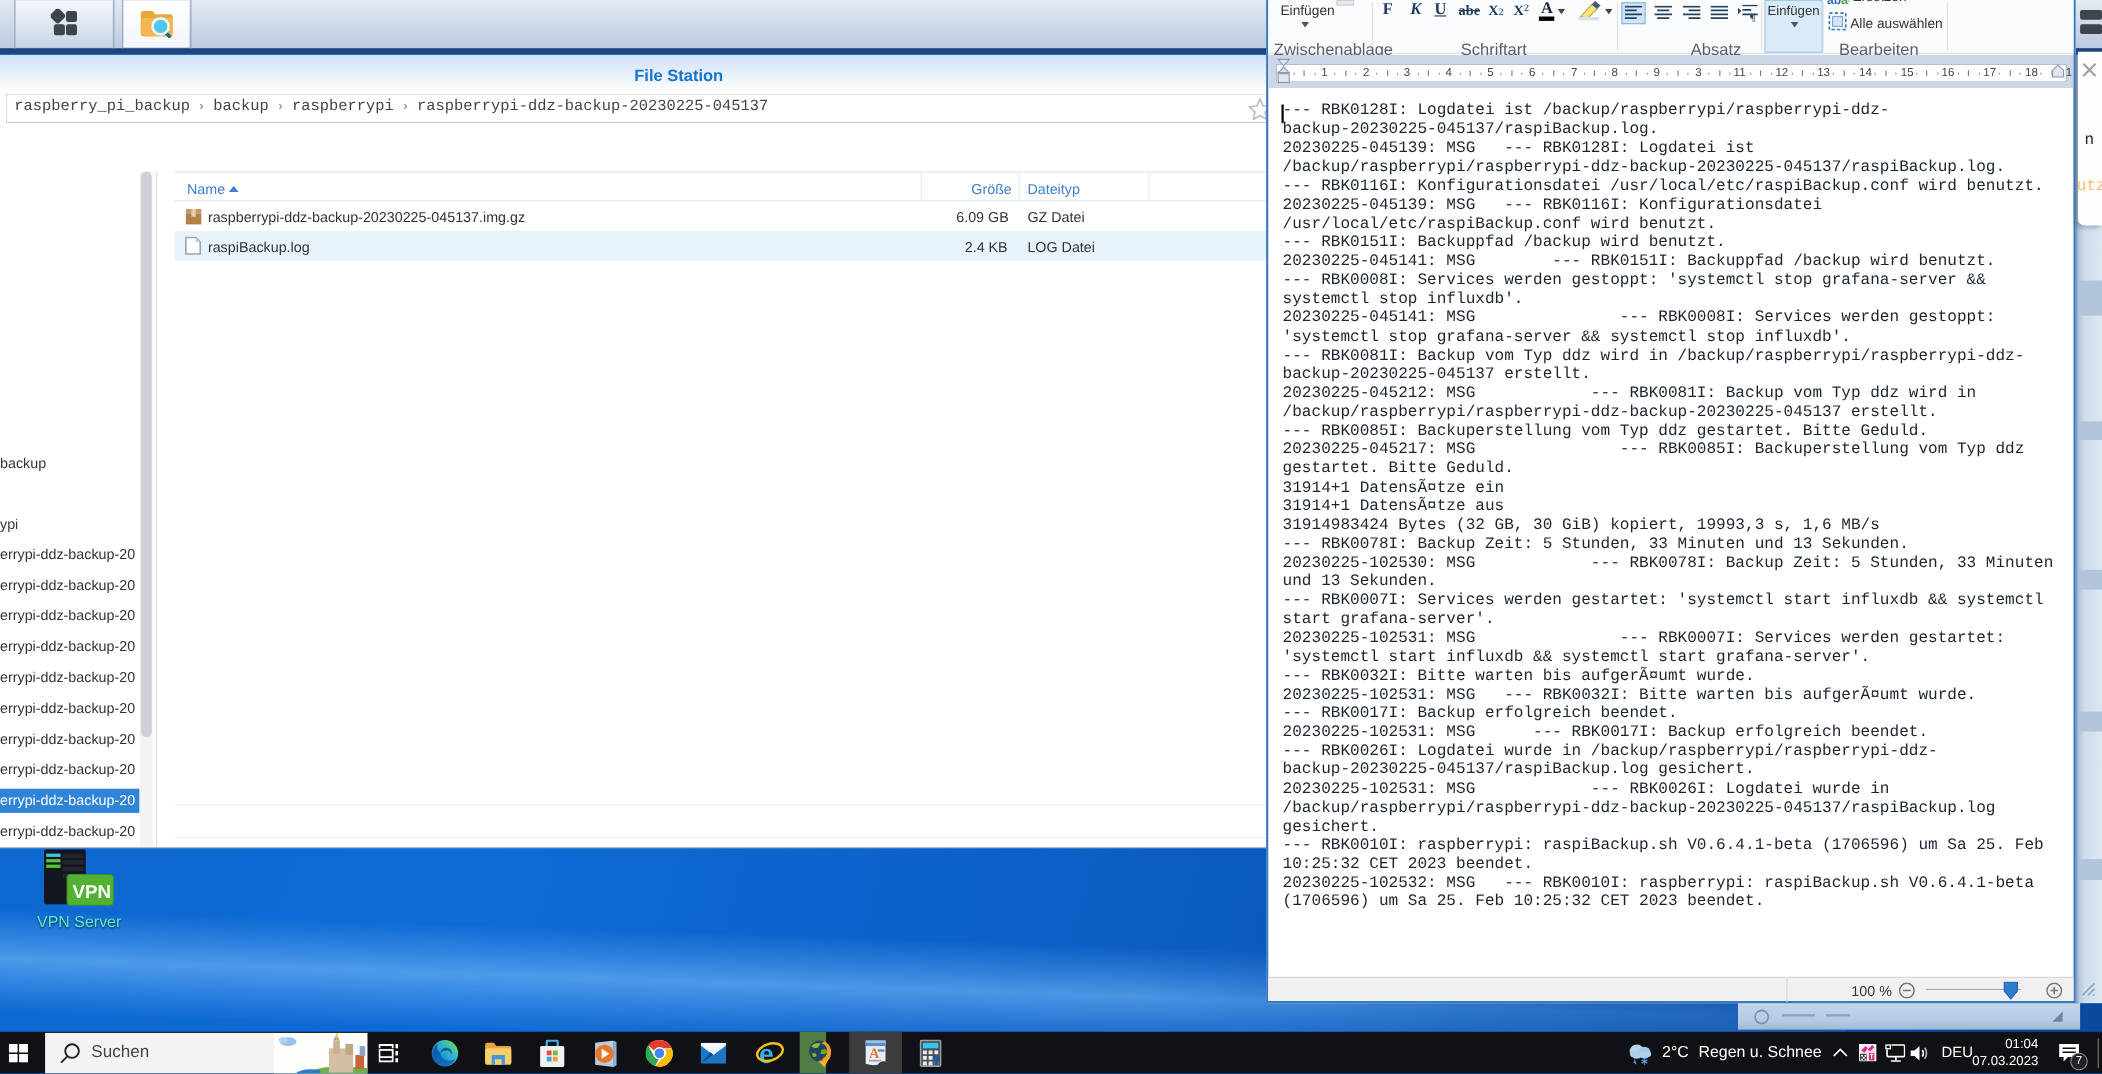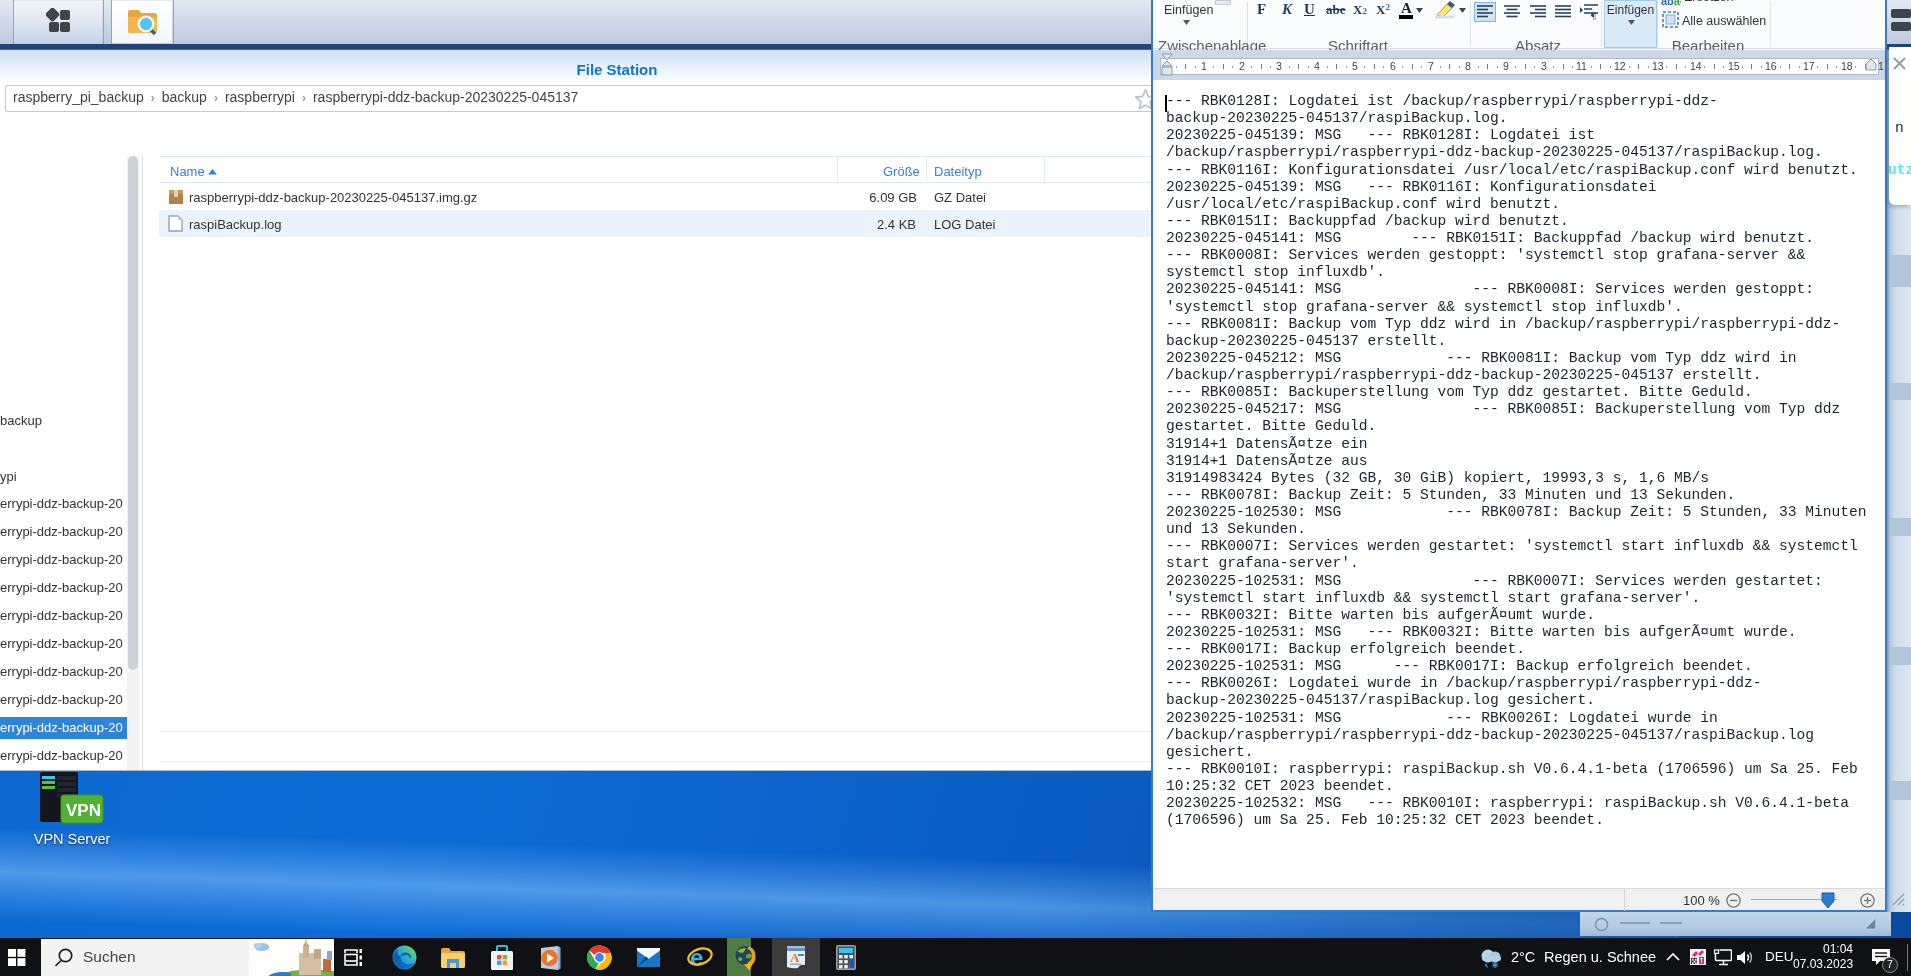--- a/index.html
+++ b/index.html
@@ -22,21 +22,21 @@
   #dsmblue { left:0; top:48.5px; width:1911px; height:2.5px; background:#0f6fd6; }
   .dsep { position:absolute; top:0; width:1px; height:44px; background:#93a2bb; }
   #dsmmenu { left:14px; top:1px; width:88px; height:42px;
     background:linear-gradient(180deg,#f2f6fa 0%,#dde5f0 55%,#c6d2e4 100%); }
   #dsmfs { left:112px; top:1px; width:60px; height:42px; background:linear-gradient(180deg,#ffffff,#f2f6fa); }
   
   #fswin { left:0; top:50px; width:1152px; height:721px; background:#fff; overflow:hidden; border-bottom:1px solid #a9bccf;padding-left:20px; }
   #fshead { left:0; top:0; width:1152px; height:33px;
     background:linear-gradient(180deg,#cfe2f4 0%,#e4eef9 45%,#ffffff 100%); }
   #fstitle { left:0; top:11px; width:1234px; text-align:center; color:#1374d0; font-size:15px; font-weight:bold; }
-  #crumbbar { left:0; top:33px; width:1152px; height:31px; background:#fff; }
+  #crumbbar { left:0; top:33px; width:1152px; height:31px; background:#fff;font-family:Liberation Mono, monospace; }
   #crumbbox { left:5px; top:2px; width:1147px; height:27px; background:#fff; border:1px solid #c9c9c9; border-radius:3px 0 0 3px; border-right:none; }
   #crumbtxt { left:13px; top:6px; font-size:14px; color:#444; }
   #crumbtxt .sep { color:#999; font-weight:bold; padding:0 7px; font-size:12px; }
   #toolbar { left:0; top:64px; width:1152px; height:42px; background:#fff; border-top:1px solid #ebebeb; border-bottom:1px solid #ececec; }
   .tbtn { position:absolute; top:7px; height:27px; border:1px solid #b8b8b8; border-radius:4px;
     background:linear-gradient(180deg,#fefefe 0%,#f4f4f4 70%,#ececec 100%);
     font-size:13px; color:#333; text-align:center; line-height:25px; }
   .tbtn .car { font-size:9px; color:#555; }
   
   #tree { left:0; top:106px; width:127px; height:616px; background:#fff; overflow:hidden; }
@@ -293,21 +293,21 @@
     <g fill="#23262f">
         <rect x="17" y="4" width="19" height="4"></rect>
         <rect x="17" y="10" width="19" height="4"></rect>
         <rect x="17" y="16" width="19" height="4"></rect>
         <rect x="17" y="22" width="19" height="4"></rect>
       </g>
     <rect x="21" y="23" width="42" height="28" rx="3" fill="#53b234"></rect>
     <rect x="21" y="23" width="42" height="28" rx="3" fill="none" stroke="#3d9422" stroke-width="1"></rect>
     <text x="26" y="44" font-size="17" font-weight="bold" fill="#fff" font-family="Liberation Sans">VPN</text>
   </svg>
-  <div class="abs" style="left:-3px; top:61px; width:90px; text-align:center; font-size:14.5px; color:#ffffff; text-shadow:0 1px 2px rgba(0,0,0,0.7);">VPN Server</div>
+  <div class="abs" style="left:-3px; top:61px; width:90px; text-align:center; font-size:14.5px; color:#5eead4; text-shadow:0 1px 2px rgba(0,0,0,0.7);">VPN Server</div>
 </div>
 <div id="dsmbar" class="abs"></div>
 <div id="dsmnavy" class="abs"></div>
 <div id="dsmblue" class="abs"></div>
 <div id="dsmmenu" class="abs"></div>
 <div id="dsmfs" class="abs"></div>
 <div class="dsep" style="left:13px;"></div>
 <div class="dsep" style="left:103px;"></div>
 <div class="dsep" style="left:111px;"></div>
 <div class="dsep" style="left:173px;"></div>
@@ -464,21 +464,21 @@
   <svg class="abs" style="left:427px; top:4px;" width="18" height="16">
     <g stroke="#27415f" stroke-width="1.5">
       <line x1="4" y1="1" x2="18" y2="1"></line>
         <line x1="4" y1="5" x2="12" y2="5"></line>
       <line x1="4" y1="9" x2="18" y2="9"></line>
     </g>
     <path d="M0 3 L3 6 L0 9" fill="#27415f"></path>
     <text x="11" y="16" font-size="11" fill="#27415f" font-family="Liberation Serif">¶</text>
   </svg>
   <div class="rsep" style="left:448px;"></div>
-  <div class="rlabel" style="left:340px; width:90px; text-align:center;">Absatz</div>
+  <div class="rlabel" style="left:340px; width:90px; text-align:right;">Absatz</div>
 
   <div class="abs" style="left:451px; top:0px; width:53px; height:48px; background:#d9eaf9; border:1px solid #a6c9e8;"></div>
   <div class="abs" style="left:451px; top:3px; width:53px; text-align:center; font-size:12px; color:#333;">Einfügen</div>
   <svg class="abs" style="left:475px; top:20px;" width="7" height="5">
       <path d="M0 0 L7 0 L3.5 5 Z" fill="#555"></path>
     </svg>
   <div class="rsep" style="left:504px;"></div>
 
   <div class="abs" style="left:508px; top:0px; width:20px; height:5px; overflow:hidden;">
     <div style="margin-top:-9px;"><span style="font-size:11px; font-weight:bold; color:#2d6db8;">ab</span><span style="font-size:11px; font-weight:bold; color:#3e9e3e;">ac</span></div>
@@ -655,21 +655,21 @@
   <div class="abs" style="left:3px; top:731px; width:21px; height:19px; background:#b2c5da;"></div>
 
   <div class="abs" style="left:2px; top:-3px; width:22px; height:158px; background:#fdfdfc; border-radius:0 0 0 6px; box-shadow:-2px 2px 4px rgba(60,80,110,0.35);"></div>
   <svg class="abs" style="left:5px; top:6px;" width="15" height="15">
     <g stroke="#9a9fa6" stroke-width="1.9">
         <line x1="2" y1="2" x2="13" y2="13"></line>
         <line x1="13" y1="2" x2="2" y2="13"></line>
       </g>
   </svg>
   <div class="abs" style="left:8px; top:70px; font-family:'Liberation Mono',monospace; font-size:14.6px; color:#1c2430;">n</div>
-  <div class="abs" style="left:1px; top:112px; width:23px; overflow:hidden; font-family:'Liberation Mono',monospace; font-size:14.6px; color:#5eead4;font-weight:bold;">utz</div>
+  <div class="abs" style="left:1px; top:112px; width:23px; overflow:hidden; font-family:'Liberation Mono',monospace; font-size:14.6px; color:#fdba74;">utz</div>
 
   <svg class="abs" style="left:2px; top:840px;" width="16" height="16">
     <g stroke="#8fa3bb" stroke-width="1.5">
       <line x1="15" y1="4" x2="4" y2="15"></line>
         <line x1="15" y1="9" x2="9" y2="15"></line>
         <line x1="15" y1="14" x2="14" y2="15"></line>
     </g>
   </svg>
 </div>
 

